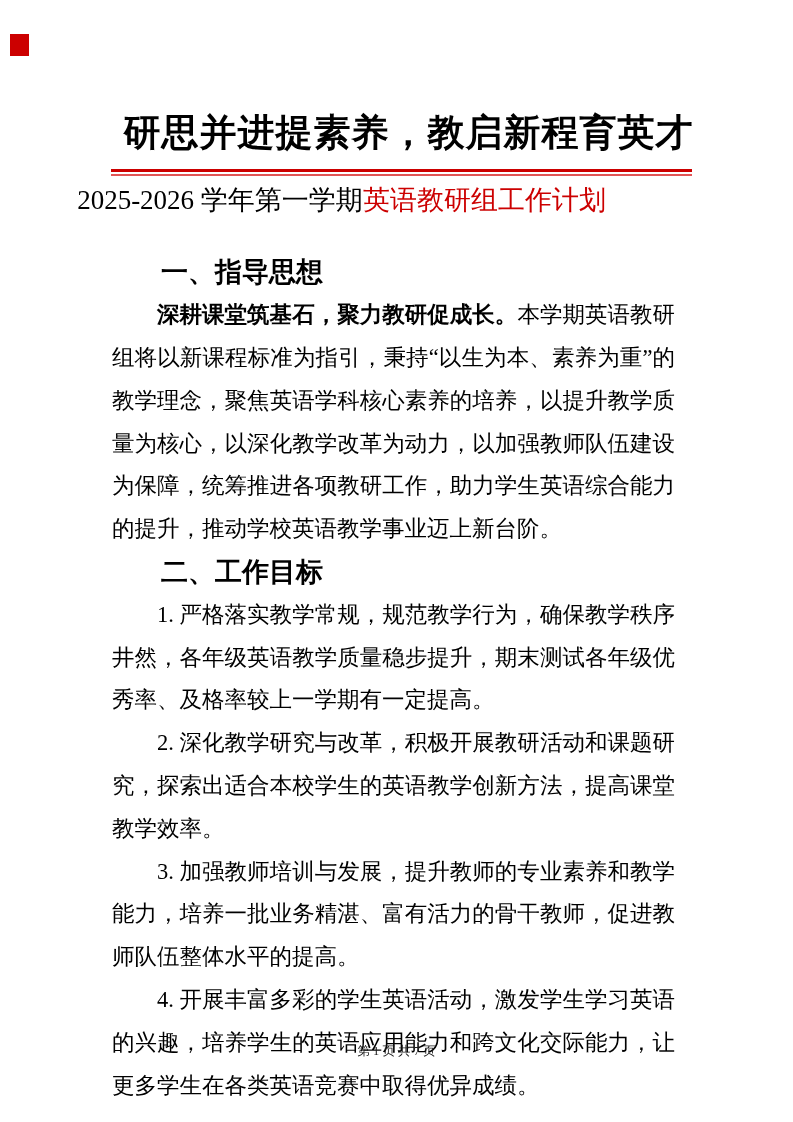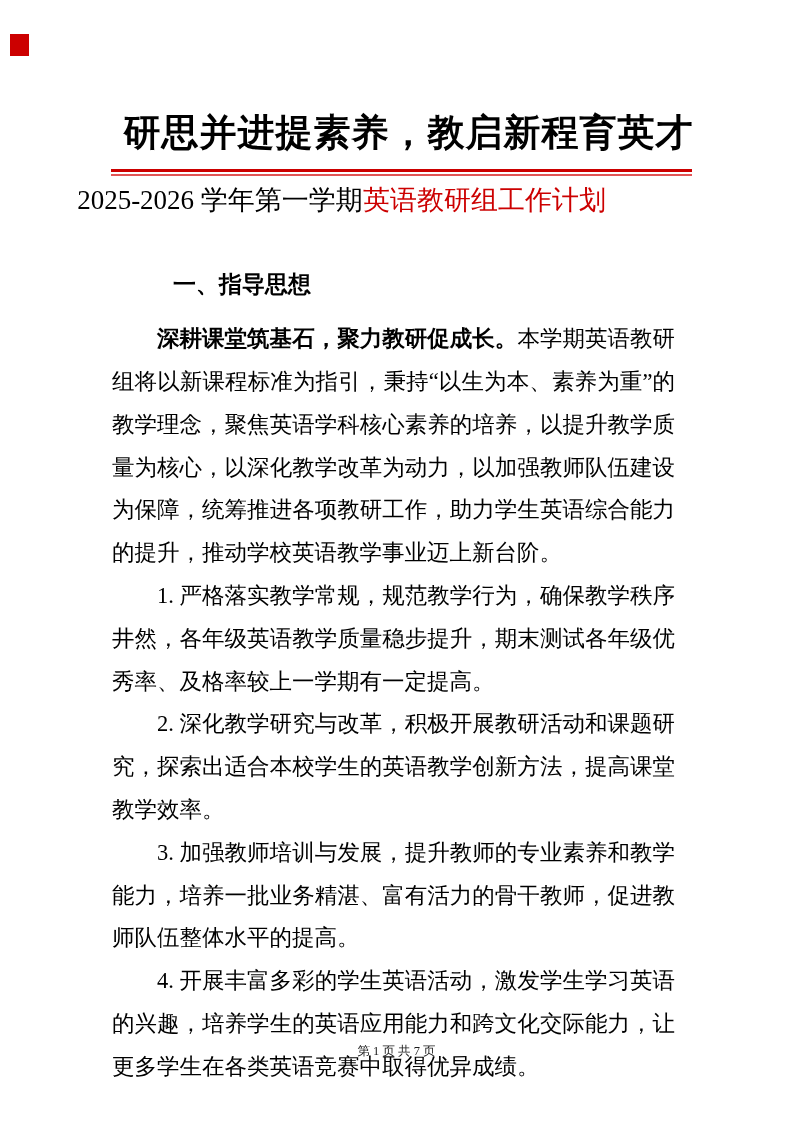--- a/index.html
+++ b/index.html
@@ -54,25 +54,25 @@
   .subtitle-red { color: #cc0000; }
   .content {
     margin: 0 118px 0 112px;
     width: 563px;
     padding-top: 11px;
     font-size: 22.5px;
     line-height: 42.8px;
     text-align: justify;
   }
   .section-heading {
-    margin: 12px;
+    margin: 0;
     padding-left: 49px;
     font-family: "Liberation Sans", "DejaVu Sans", sans-serif;
     font-weight: bold;
-    font-size: 23px;
+    font-size: 27px;
     line-height: 42.8px;
     text-align: left;
   }
   .para {
     margin: 0;
     text-indent: 45px;
   }
   .lead-red {
     color: #000000;
     font-weight: bold;
@@ -98,20 +98,21 @@
 <div class="title-rule"></div>
 
 <h2 class="doc-subtitle"><span>2025-2026 学年第一学期</span><span class="subtitle-red">英语教研组工作计划</span></h2>
 
 <div class="content">
 
   <h3 class="section-heading">一、指导思想</h3>
 
   <p class="para"><span class="lead-red">深耕课堂筑基石，聚力教研促成长。</span><span>本学期英语教研组将以新课程标准为指引，秉持“以生为本、素养为重”的教学理念，聚焦英语学科核心素养的培养，以提升教学质量为核心，以深化教学改革为动力，以加强教师队伍建设为保障，统筹推进各项教研工作，助力学生英语综合能力的提升，推动学校英语教学事业迈上新台阶。</span></p>
 
+  <h3 class="section-heading">二、工作目标</h3>
 
   <p class="para">1. 严格落实教学常规，规范教学行为，确保教学秩序井然，各年级英语教学质量稳步提升，期末测试各年级优秀率、及格率较上一学期有一定提高。</p>
 
   <p class="para">2. 深化教学研究与改革，积极开展教研活动和课题研究，探索出适合本校学生的英语教学创新方法，提高课堂教学效率。</p>
 
   <p class="para">3. 加强教师培训与发展，提升教师的专业素养和教学能力，培养一批业务精湛、富有活力的骨干教师，促进教师队伍整体水平的提高。</p>
 
   <p class="para">4. 开展丰富多彩的学生英语活动，激发学生学习英语的兴趣，培养学生的英语应用能力和跨文化交际能力，让更多学生在各类英语竞赛中取得优异成绩。</p>
 
 </div>

